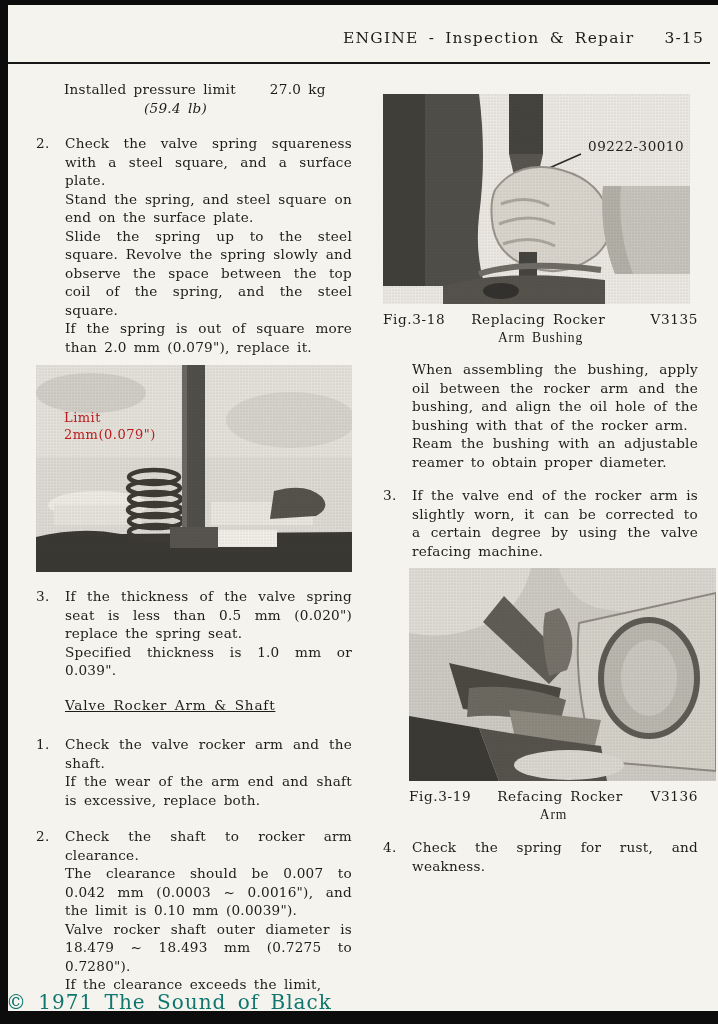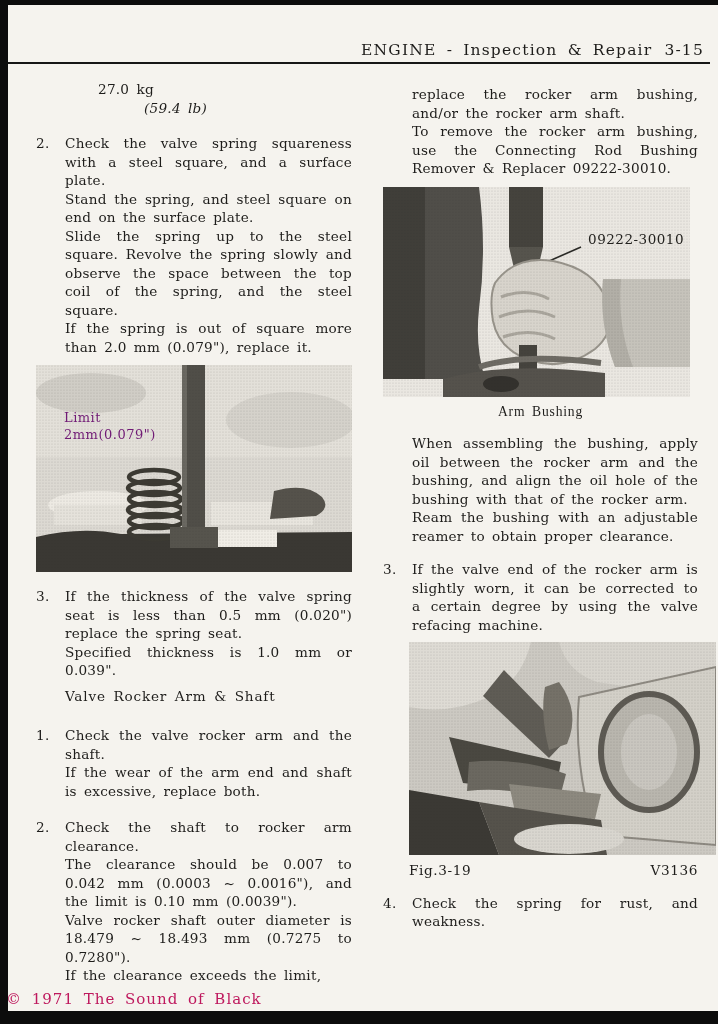--- a/index.html
+++ b/index.html
@@ -9,21 +9,21 @@
     font-family:"DejaVu Serif","Liberation Serif",serif;
     color:#1e1d1b;
   }
   
   .bar-top{position:absolute;left:0;top:0;width:718px;height:5px;background:#0c0c0c;}
   .bar-left{position:absolute;left:0;top:0;width:8px;height:1024px;background:#0c0c0c;}
   .bar-bottom{position:absolute;left:0;top:1011px;width:718px;height:13px;background:#0c0c0c;}
   
   .header-rule{position:absolute;left:8px;top:62px;width:702px;height:2px;background:#161616;}
   .header{
-    position:absolute;top:41px;right:14px;display:flex;gap:12px;align-items:baseline;
+    position:absolute;top:29px;right:14px;display:flex;gap:30px;align-items:baseline;
     font-size:15.5px;letter-spacing:1.2px;word-spacing:4px;
   }
   
   .col{position:absolute;font-size:13.6px;line-height:18.5px;letter-spacing:.25px;word-spacing:2.6px;}
   #col-left{left:36px;top:80px;width:316px;}
   #col-right{left:383px;top:85px;width:315px;}
   .para{white-space:pre-line;text-align:justify;}
   .item{display:flex;}
   .item .num{width:29px;flex:none;}
   .item .itext{flex:1;white-space:pre-line;text-align:justify;}
@@ -32,32 +32,32 @@
   .spec{margin-left:28px;}
   .spec-row{display:flex;}
   .spec-row .spec-val{margin-left:34px;}
   .spec-imperial{margin-left:80px;font-style:italic;}
   
   .figure{margin-top:9px;margin-bottom:13px;}
   .photo{position:relative;background:#d8d5ce;}
   .photo svg{display:block;}
   .photo-label{
     position:absolute;font-size:13px;line-height:17px;letter-spacing:.5px;
-    color:#701a75;white-space:pre-line;
+    color:#b91c1c;white-space:pre-line;
   }
   #fig317-label{left:28px;top:44px;}
   #fig318-label{right:6px;top:44px;font-size:13.5px;color:#23221f;}
   .caption{margin-top:6px;}
   .cap-row{display:flex;justify-content:space-between;letter-spacing:.6px;}
   .cap-row .cap-title{flex:1;margin-left:26px;}
   .cap-center{text-align:center;letter-spacing:.8px;font-family:Liberation Serif, serif;}
   
   .footer{
-    position:absolute;left:6px;top:990px;font-size:15px;letter-spacing:1px;word-spacing:4px;
-    color:#be185d;
+    position:absolute;left:6px;top:990px;font-size:20px;letter-spacing:1px;word-spacing:4px;
+    color:#0f766e;
   }
 </style>
 </head>
 <body>
 
 <div id="page">
 
   <div class="bar-top"></div>
   <div class="bar-left"></div>
   <div class="bar-bottom"></div>
@@ -65,20 +65,21 @@
   <div class="header-rule"></div>
   <div class="header">
     <span>ENGINE - Inspection &amp; Repair</span>
     <span>3-15</span>
   </div>
 
   <div id="col-left" class="col">
 
     <div class="spec">
       <div class="spec-row">
+        <span>Installed pressure limit</span>
         <span class="spec-val">27.0 kg</span>
       </div>
       <div class="spec-imperial">(59.4 lb)</div>
     </div>
 
     <div class="item" style="margin-top:17px;">
       <span class="num">2.</span>
       <span class="itext">Check the valve spring squareness with a steel square, and a surface plate.
 Stand the spring, and steel square on end on the surface plate.
 Slide the spring up to the steel square.  Revolve the spring slowly and observe the space between the top coil of the spring, and the steel square.
@@ -120,42 +121,40 @@
 2mm(0.079")</div>
       </div>
     </div>
 
     <div class="item" style="margin-top:15px;">
       <span class="num">3.</span>
       <span class="itext">If the thickness of the valve spring seat is less than 0.5 mm (0.020") replace the spring seat.
 Specified thickness is 1.0 mm or 0.039".</span>
     </div>
 
-    <div class="indent" style="margin-top:7px;letter-spacing:.8px;">Valve Rocker Arm &amp; Shaft</div>
+    <div class="indent" style="margin-top:16px;letter-spacing:.8px;text-decoration:underline;">Valve Rocker Arm &amp; Shaft</div>
 
     <div class="item" style="margin-top:21px;">
       <span class="num">1.</span>
       <span class="itext">Check the valve rocker arm and the shaft.
 If the wear of the arm end and shaft is excessive, replace both.</span>
     </div>
 
     <div class="item" style="margin-top:18px;">
       <span class="num">2.</span>
       <span class="itext">Check the shaft to rocker arm clearance.
 The clearance should be 0.007 to 0.042 mm (0.0003 ~ 0.0016"), and the limit is 0.10 mm (0.0039").
 Valve rocker shaft outer diameter is 18.479 ~ 18.493 mm (0.7275 to 0.7280").
 If the clearance exceeds the limit,</span>
     </div>
 
   </div>
 
   <div id="col-right" class="col">
 
-    <div class="para indent">replace the rocker arm bushing, and/or the rocker arm shaft.
-To remove the rocker arm bushing, use the Connecting Rod Bushing Remover &amp; Replacer 09222-30010.</div>
 
     <div class="figure">
       <div class="photo" style="width:307px;height:210px;background:#ec4899;">
         <svg width="307" height="210" viewBox="0 0 307 210">
           <defs>
             <pattern id="ht18" width="3" height="3" patternUnits="userSpaceOnUse">
               <circle cx="1" cy="1" r="0.62" fill="#23221e" opacity="0.2"></circle>
             </pattern>
           </defs>
           <rect width="307" height="210" fill="#eae7e1"></rect>
@@ -171,26 +170,31 @@
           <path d="M220 92 h18 q-4 46 12 88 h-18 q-16 -42 -12 -88 z" fill="#b2afa7"></path>
           <rect x="136" y="158" width="18" height="34" fill="#45433d"></rect>
           <path d="M60 192 q60 -18 162 -6 l0 24 l-162 0 z" fill="#55524c"></path>
           <path d="M96 180 q42 -14 122 -4" stroke="#6e6b64" stroke-width="6" fill="none"></path>
           <ellipse cx="118" cy="197" rx="18" ry="8" fill="#33312d"></ellipse>
           <rect width="307" height="210" fill="url(#ht18)"></rect>
         </svg>
         <div id="fig318-label" class="photo-label">09222-30010</div>
       </div>
       <div class="caption">
+        <div class="cap-row">
+          <span>Fig.3-18</span>
+          <span class="cap-title">Replacing Rocker</span>
+          <span>V3135</span>
+        </div>
         <div class="cap-center">Arm Bushing</div>
       </div>
     </div>
 
     <div class="para indent" style="margin-top:12px;">When assembling the bushing, apply oil between the rocker arm and the bushing, and align the oil hole of the bushing with that of the rocker arm.
-Ream the bushing with an adjustable reamer to obtain proper clearance.</div>
+Ream the bushing with an adjustable reamer to obtain proper diameter.</div>
 
     <div class="item" style="margin-top:15px;">
       <span class="num">3.</span>
       <span class="itext">If the valve end of the rocker arm is slightly worn, it can be corrected to a certain degree by using the valve refacing machine.</span>
     </div>
 
     <div class="figure" style="margin-top:8px;padding-left:26px;">
       <div class="photo" style="width:307px;height:213px;background:#ccc9c2;">
         <svg width="307" height="213" viewBox="0 0 307 213">
           <defs>
@@ -211,22 +215,24 @@
           <path d="M100 142 L192 152 L186 177 L106 170 Z" fill="#8d897f"></path>
           <path d="M0 148 L70 160 L90 213 L0 213 Z" fill="#3b3934"></path>
           <path d="M70 160 q60 10 122 18 l6 35 l-108 0 z" fill="#55524b"></path>
           <ellipse cx="160" cy="197" rx="55" ry="15" fill="#d9d6cf"></ellipse>
           <rect width="307" height="213" fill="url(#ht19)"></rect>
         </svg>
       </div>
       <div class="caption">
         <div class="cap-row">
           <span>Fig.3-19</span>
+          <span class="cap-title">Refacing Rocker</span>
           <span>V3136</span>
         </div>
+        <div class="cap-center">Arm</div>
       </div>
     </div>
 
     <div class="item" style="margin-top:14px;">
       <span class="num">4.</span>
       <span class="itext">Check the spring for rust, and weakness.</span>
     </div>
 
   </div>
 

